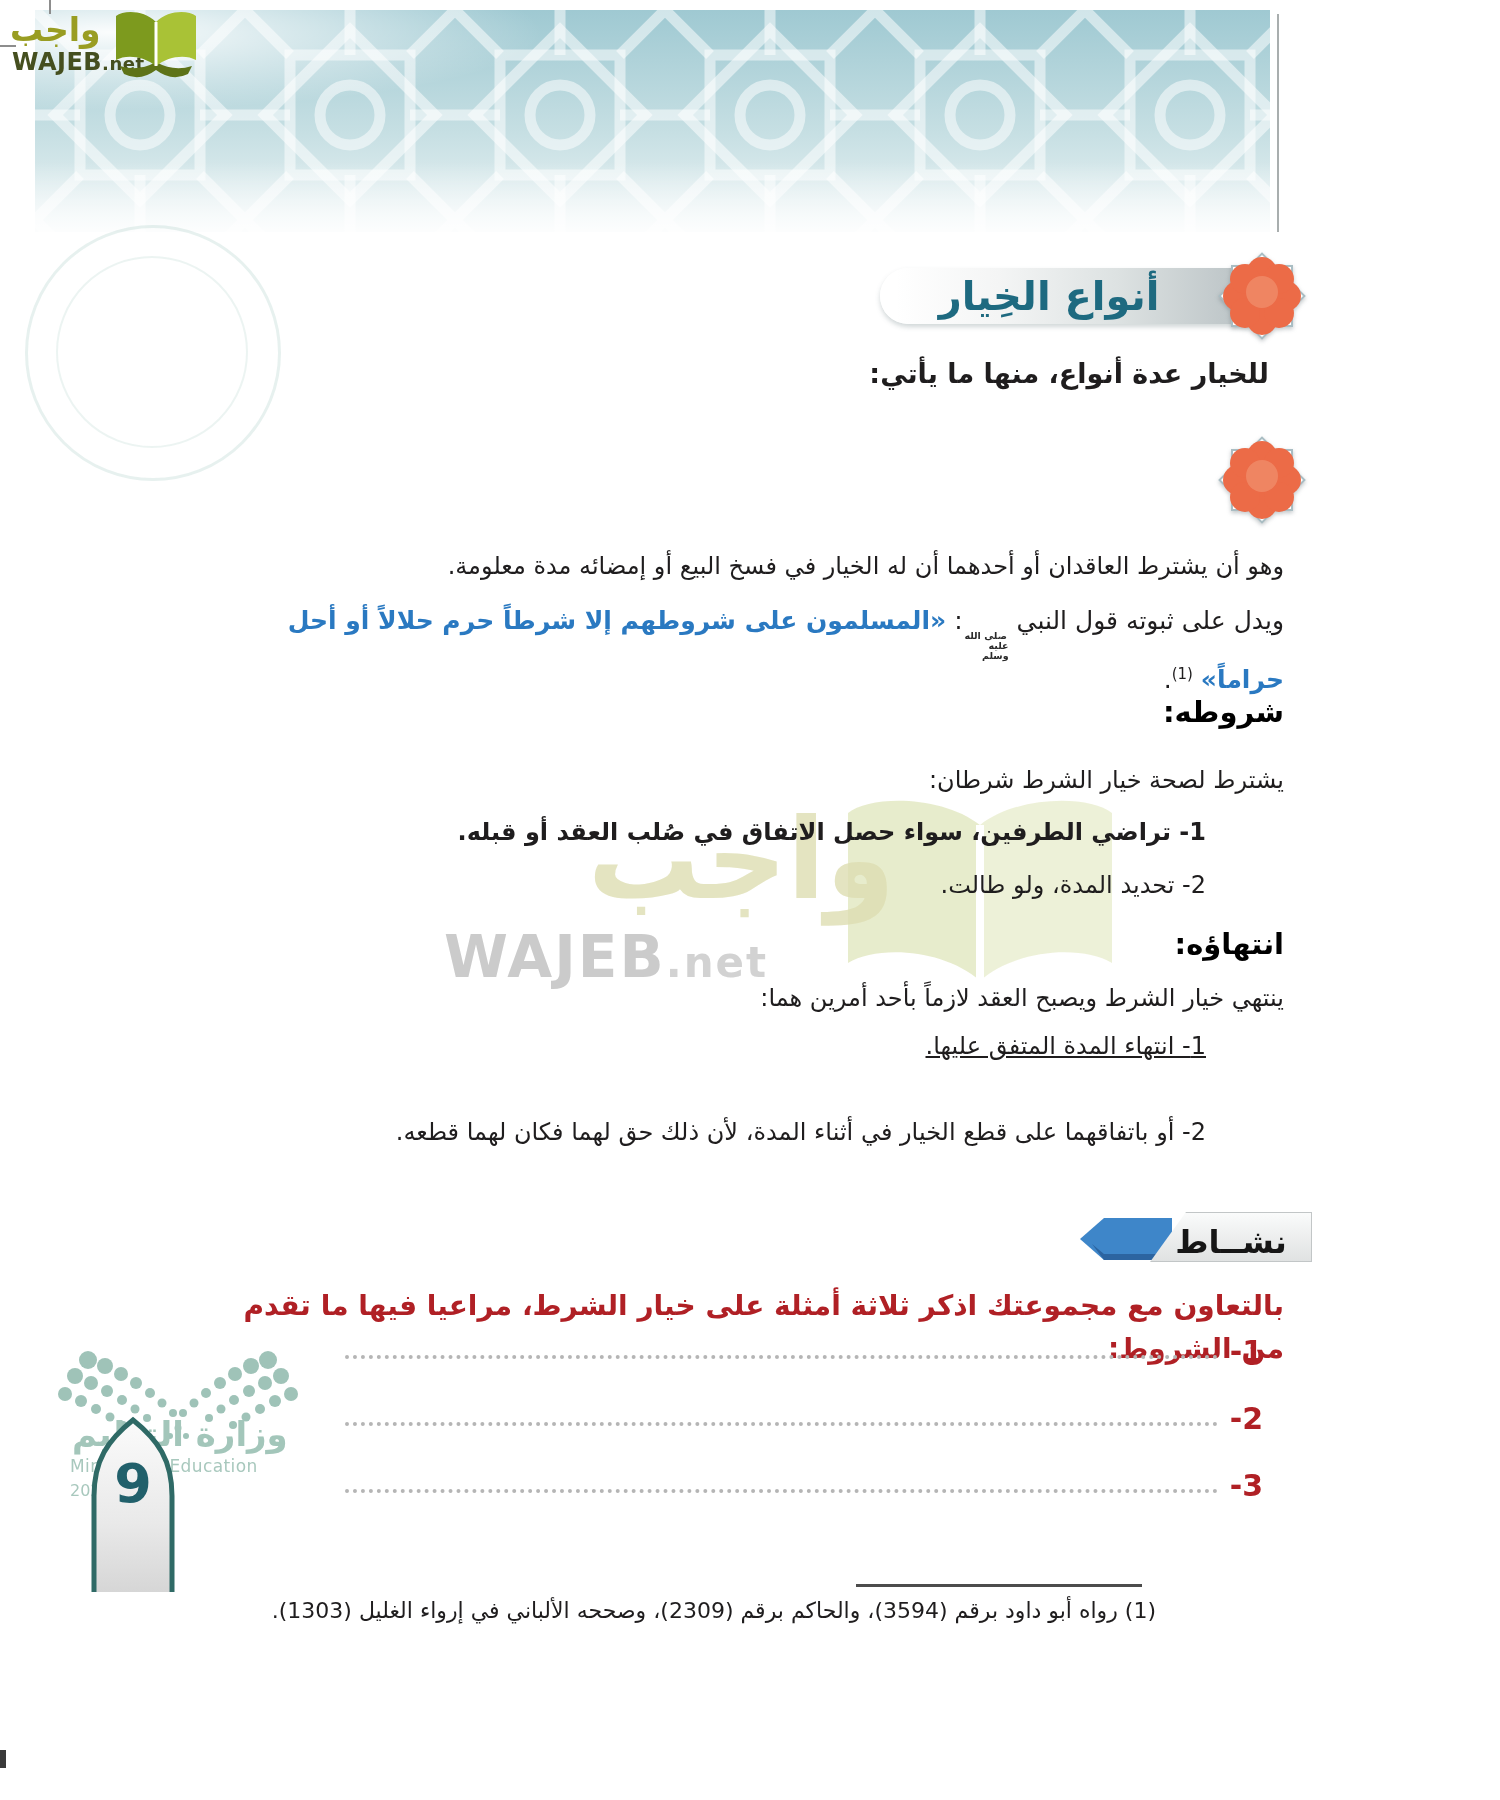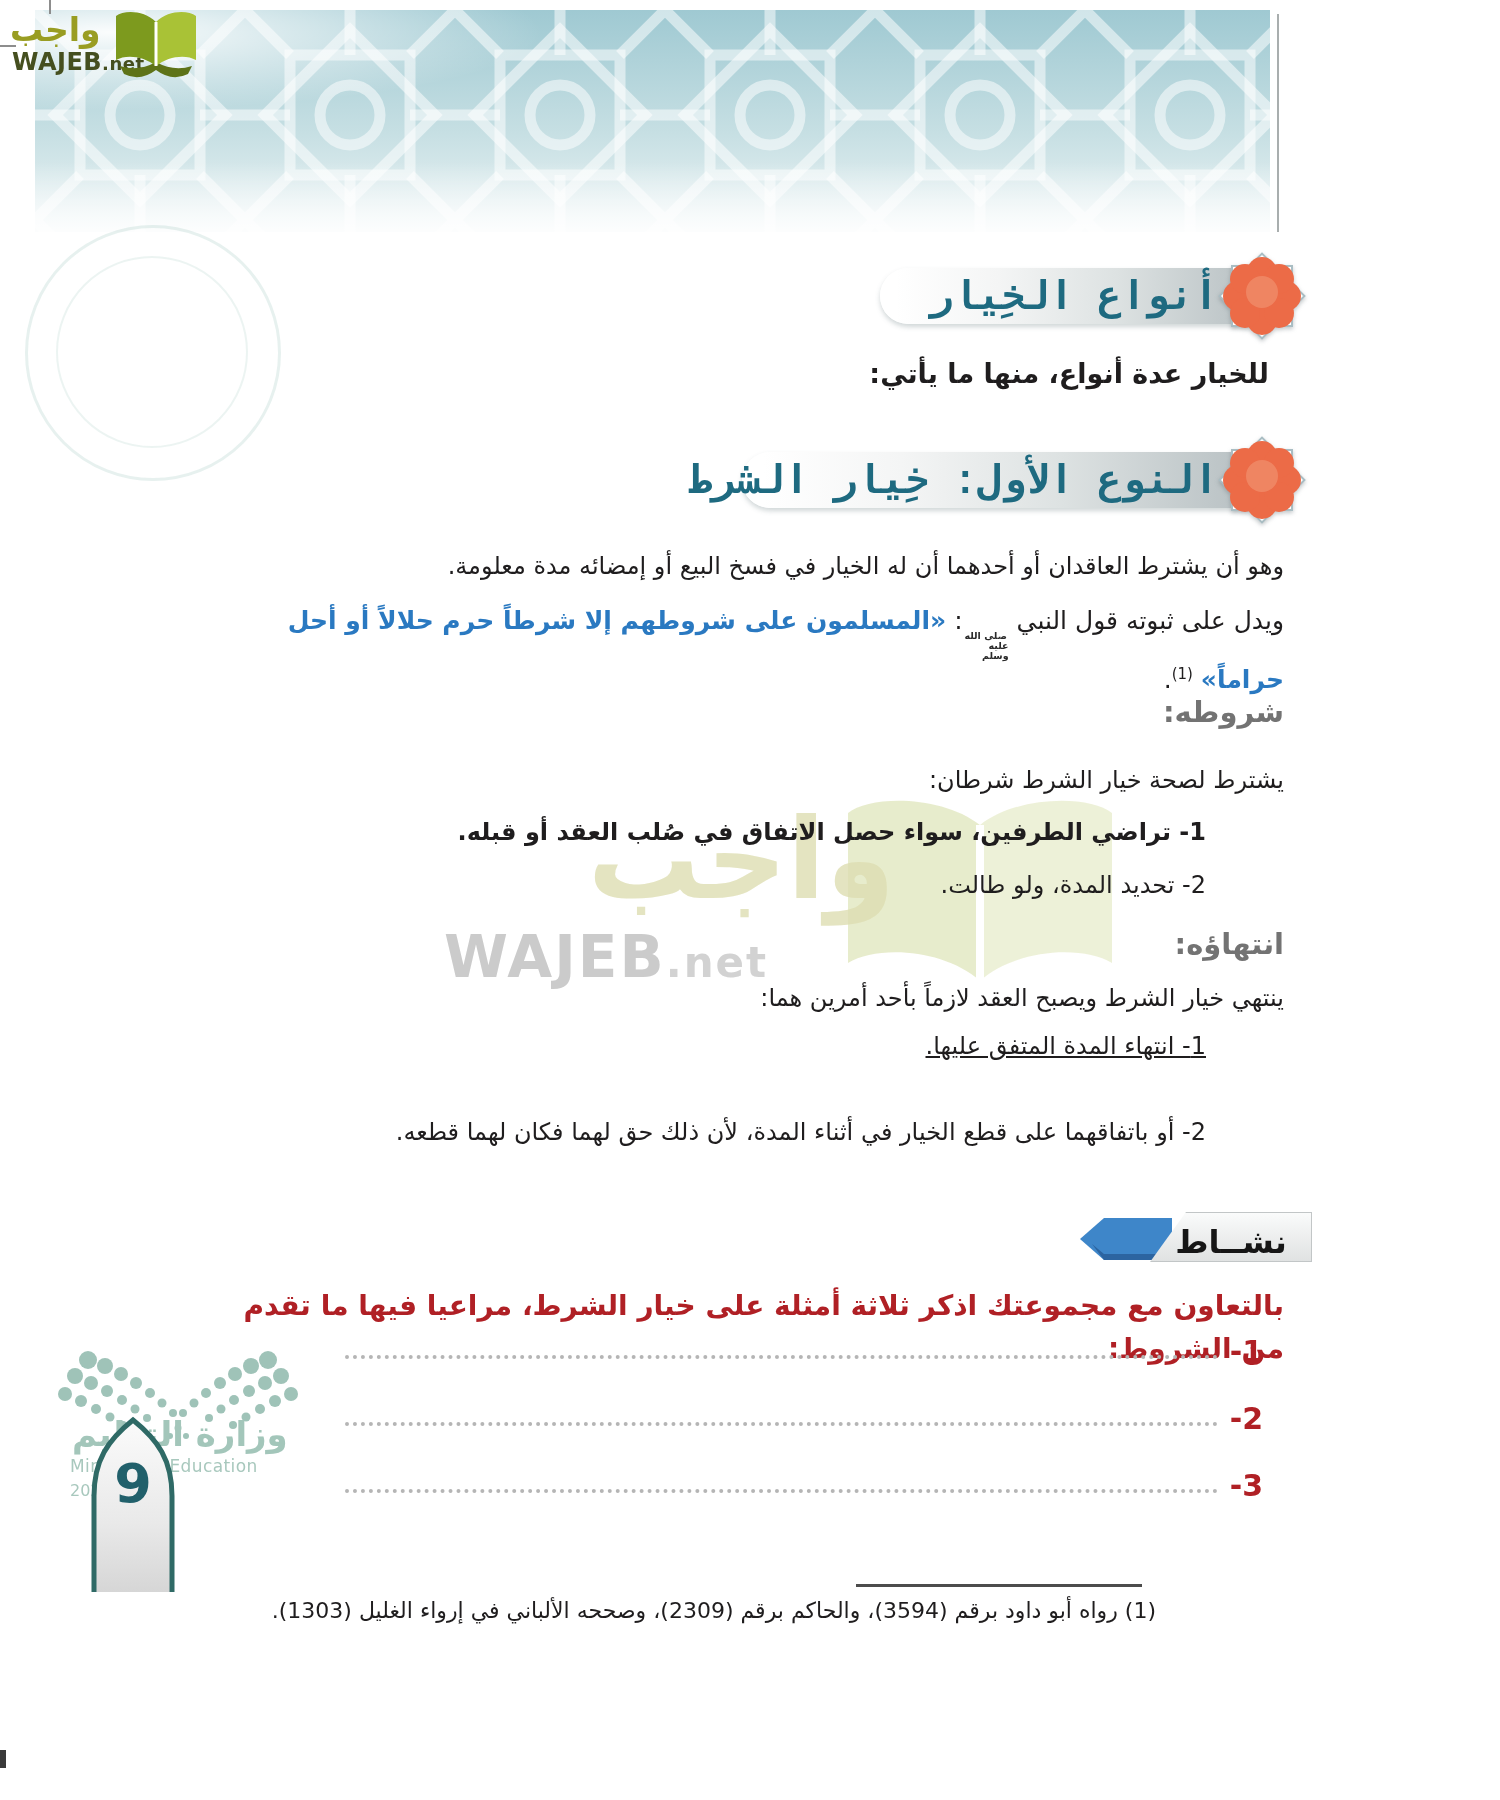--- a/index.html
+++ b/index.html
@@ -26,39 +26,39 @@
 
   .faint-medallion{left:25px;top:225px;width:250px;height:250px;border-radius:50%;
     border:3px solid rgba(170,205,198,.28);}
   .faint-medallion .inner{position:absolute;left:28px;top:28px;width:188px;height:188px;
     border-radius:50%;border:2px solid rgba(170,205,198,.22);}
 
   
   .h-bar{height:56px;border-radius:28px;
     background:linear-gradient(to left,#b3bcbf 0%,#dde2e2 40%,#f4f5f5 70%,#ffffff 96%);
     box-shadow:0 3px 5px rgba(90,110,115,.28);
-    display:flex;align-items:center;justify-content:flex-start;direction:rtl;font-family:Liberation Mono, monospace;}
+    display:flex;align-items:center;justify-content:center;direction:rtl;}
   .h-bar .h-text{padding-right:56px;font-size:40px;font-weight:bold;color:#1e6a80;white-space:nowrap;}
   .h1-bar{left:880px;top:268px;width:394px;}
   .h2-bar{left:742px;top:452px;width:532px;}
   .rosette{width:96px;height:96px;filter:drop-shadow(0 2px 2px rgba(80,95,100,.35));}
   .rosette-1{left:1214px;top:248px;}
   .rosette-2{left:1214px;top:432px;}
 
   
   .ar{direction:rtl;text-align:right;color:#1f1d1e;}
   .line{left:232px;right:232px;font-size:24px;line-height:1.55;}
   .intro-line{left:232px;right:247px;top:358px;font-size:27px;font-weight:bold;}
   .def-line{top:548px;}
   .hadith-line{top:602px;font-size:25px;}
   .hadith-blue{color:#2a79c1;font-weight:bold;}
   .fn-ref{font-size:15px;vertical-align:super;}
   .pbuh{display:inline-flex;flex-direction:column;align-items:center;width:46px;
     line-height:1.05;font-size:9.5px;color:#2a2a2a;vertical-align:-10px;font-weight:bold;}
-  .blue-label{font-size:29px;font-weight:bold;color:#737373;}
+  .blue-label{font-size:29px;font-weight:bold;color:#000000;}
   .cond-label{top:690px;}
   .cond-intro{top:762px;}
   .list-item{padding-right:78px;}
   .cond-1{top:814px;font-weight:bold;}
   .cond-2{top:867px;}
   .exp-label{top:922px;}
   .exp-intro{top:980px;}
   .exp-1{top:1028px;text-decoration:underline;}
   .exp-2{top:1078px;margin-top:36px;}
 
@@ -174,23 +174,20 @@
           <circle cx="65" cy="31" r="15"></circle>
         <circle cx="31" cy="65" r="15"></circle>
           <circle cx="65" cy="65" r="15"></circle>
       </g>
       <circle cx="48" cy="44" r="16" fill="#f08a67" opacity="0.85"></circle>
     </svg>
   </div>
 
   <div class="abs ar intro-line">للخيار عدة أنواع، منها ما يأتي:</div>
 
-  <div class="abs h-bar h2-bar">
-    <span class="h-text">النوع الأول: خِيار الشرط</span>
-  </div>
   <div class="abs rosette rosette-2">
     <svg width="96" height="96" viewBox="0 0 96 96">
       <g fill="#ffffff" stroke="#a9bdc3" stroke-width="2">
         <rect x="18" y="18" width="60" height="60"></rect>
         <rect x="18" y="18" width="60" height="60" transform="rotate(45 48 48)"></rect>
       </g>
       <g fill="#ec6b47">
         <circle cx="48" cy="48" r="26"></circle>
         <circle cx="48" cy="24" r="15"></circle>
           <circle cx="48" cy="72" r="15"></circle>

